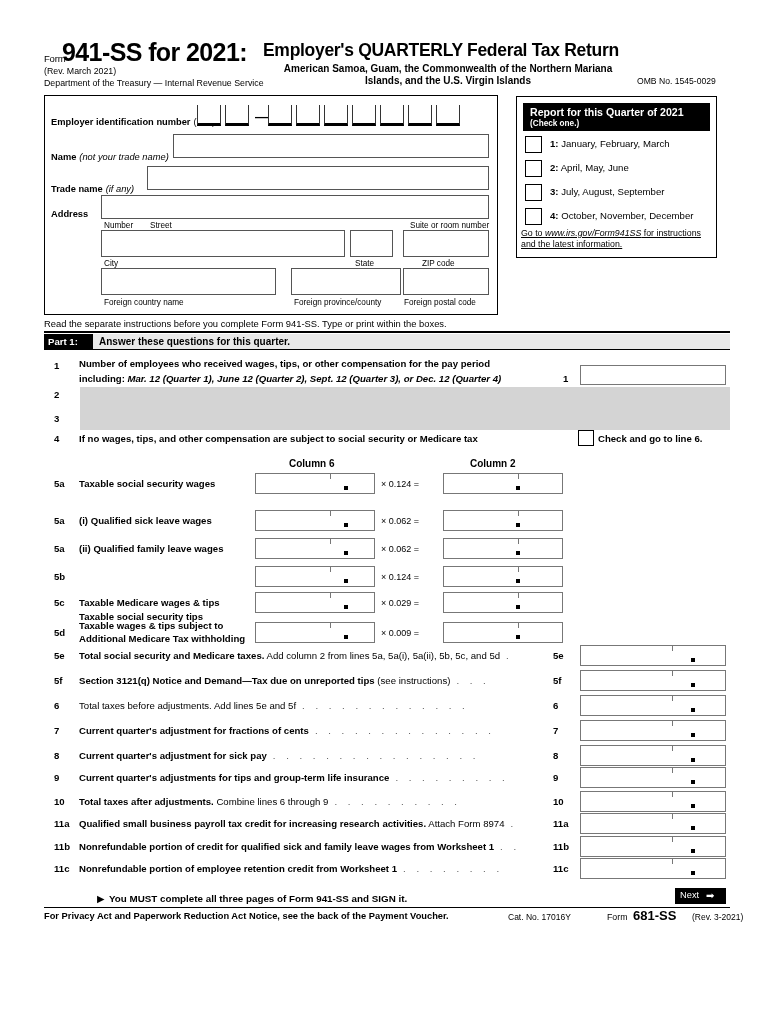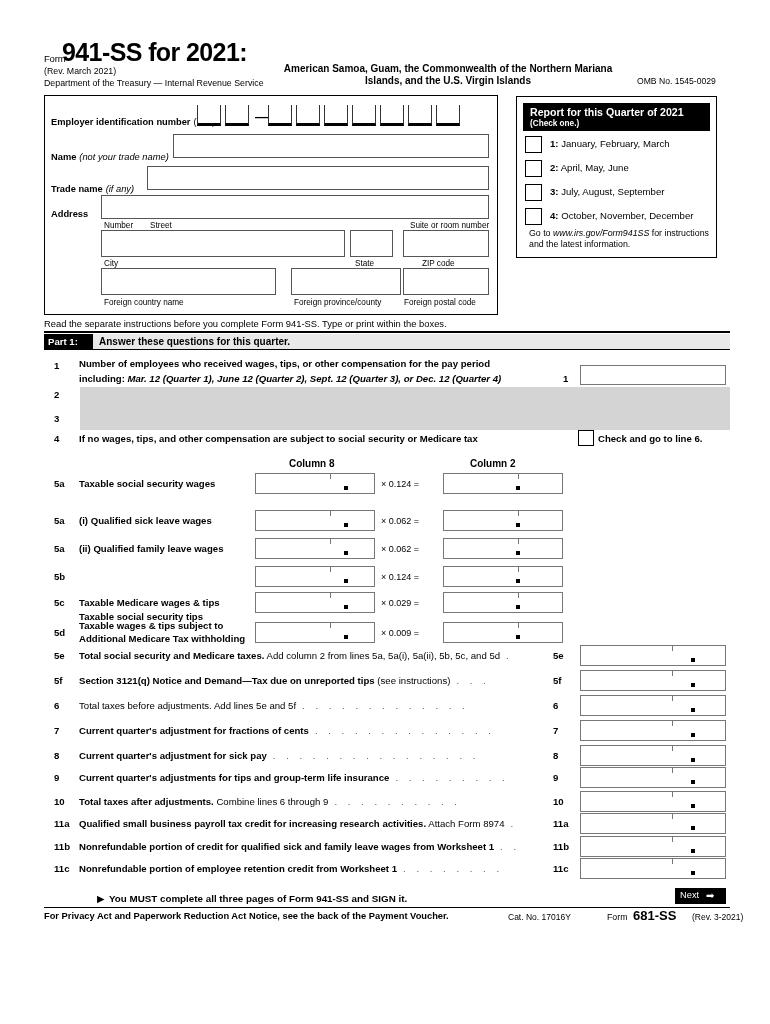--- a/index.html
+++ b/index.html
@@ -42,21 +42,21 @@
   
   .cap{font-size:8.2px;color:#000;}
 
   
   #q-banner{position:absolute;left:6px;top:6px;width:187px;height:28px;background:#000;color:#fff;}
   #q-banner .t1{position:absolute;left:7px;top:3px;font-size:10.6px;font-weight:bold;}
   #q-banner .t2{position:absolute;left:7px;top:16px;font-size:8.2px;font-weight:bold;}
   .q-row{position:absolute;left:8px;width:185px;height:22px;text-decoration:underline;}
   .q-chk{position:absolute;left:0;top:1px;width:17px;height:17px;border:1.5px solid #000;box-sizing:border-box;background:#fff;}
   .q-txt{position:absolute;left:25px;top:3px;font-size:9.6px;}
-  #q-goto{position:absolute;left:12px;top:131px;width:188px;font-size:8.8px;line-height:11px;}
+  #q-goto{position:absolute;left:4px;top:131px;width:188px;font-size:8.8px;line-height:11px;text-decoration:underline;}
 
   
   #read-line{left:44px;top:318px;font-size:9.4px;}
 
   
   #part1-rule-top{left:44px;top:331px;width:686px;height:1.6px;background:#000;}
   #part1-bar{left:44px;top:334px;width:686px;height:15px;background:#e9e9e9;}
   #part1-tag{left:44px;top:334px;width:49px;height:15px;background:#000;}
   #part1-tag span{position:absolute;left:4px;top:2px;color:#fff;font-size:9.6px;font-weight:bold;}
   #part1-title{left:99px;top:336px;font-size:10px;font-weight:bold;}
@@ -107,20 +107,21 @@
 </style>
 </head>
 <body>
 
 <div class="page">
 
   <div class="abs" id="form-word">Form</div>
   <div class="abs" id="form-number">941-SS for 2021:</div>
   <div class="abs" id="rev-date">(Rev. March 2021)</div>
   <div class="abs" id="dept-line">Department of the Treasury — Internal Revenue Service</div>
+  <div class="abs" id="main-title">Employer's QUARTERLY Federal Tax Return</div>
   <div class="abs" id="sub-title">American Samoa, Guam, the Commonwealth of the Northern Mariana Islands, and the U.S. Virgin Islands</div>
   <div class="abs" id="omb">OMB No. 1545-0029</div>
 
   <div class="abs" id="ident-box">
 
     <div class="abs" style="left:6px;top:15px;">
       <span class="lbl-b">Employer identification number</span><span class="lbl" style="margin-left:3px;">(EIN)</span>
     </div>
     <div class="ein-cell" style="left:152px;top:9px;"></div>
     <div class="ein-cell" style="left:180px;top:9px;"></div>
@@ -228,21 +229,21 @@
 
   <div class="abs" id="grey-band"></div>
   <div class="lnum" style="left:54px;top:389px;">2</div>
   <div class="lnum" style="left:54px;top:413px;">3</div>
 
   <div class="lnum" style="left:54px;top:433px;">4</div>
   <div class="ltxt" style="left:79px;top:433px;">If no wages, tips, and other compensation are subject to social security or Medicare tax</div>
   <div class="abs" id="chk4"></div>
   <div class="abs" id="chk4-txt">Check and go to line 6.</div>
 
-  <div class="colhdr" style="left:289px;top:458px;">Column 8</div>
+  <div class="colhdr" style="left:289px;top:458px;">Column 6</div>
   <div class="colhdr" style="left:470px;top:458px;">Column 2</div>
 
   <div id="rows5">
       <div class="lnum" style="left: 54px; top: 478px;">5a</div>
       <div class="ltxt" style="left: 79px; top: 478px;">Taxable social security wages</div>
       <div class="money" style="left: 255px; top: 473px; width: 120px; height: 21px;">
         <span class="tick" style="left: 74.4px;"></span>
         <span class="dot" style="left: 88px; top: 12px;"></span>
         <span style="position: absolute; left: 5px; top: 4px; font-size: 9.5px;"></span>
       </div>

